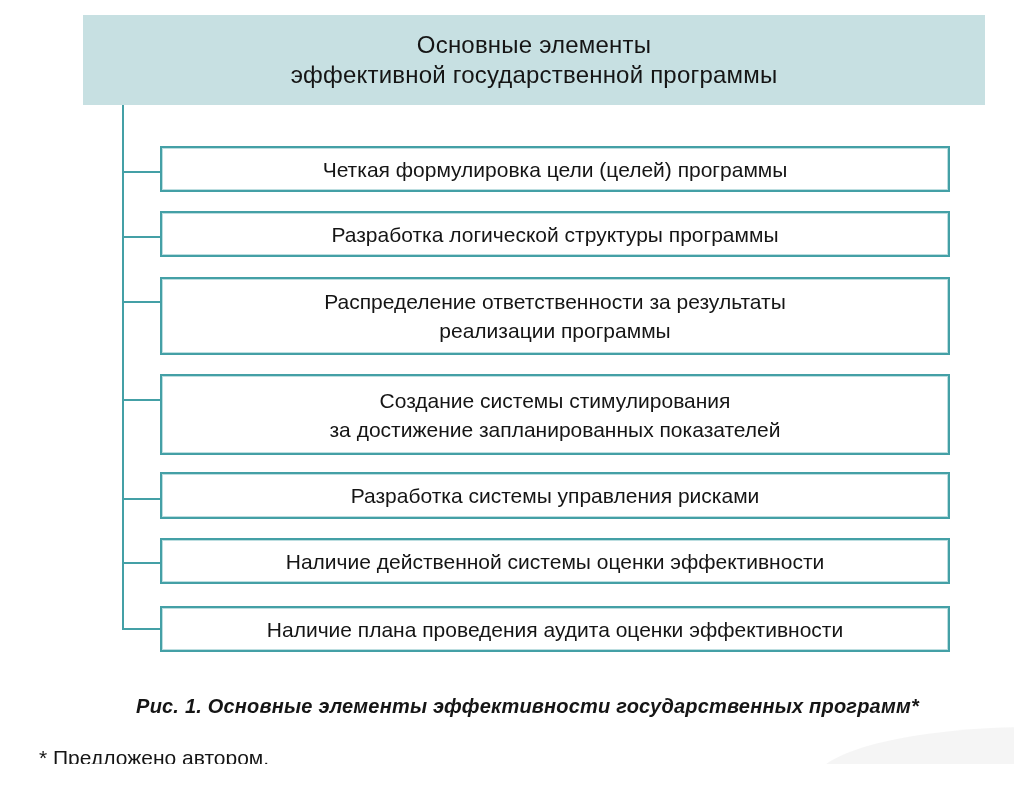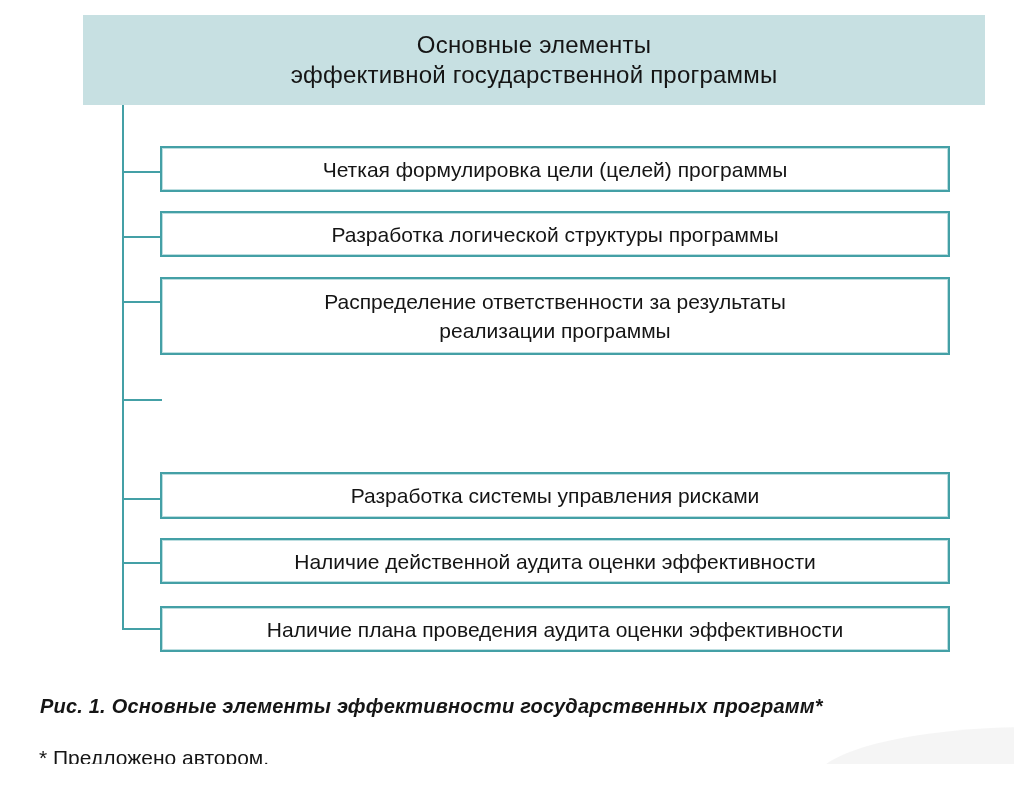--- a/index.html
+++ b/index.html
@@ -63,21 +63,21 @@
   }
   .box-label {
     font-size: 21px;
     line-height: 29px;
     white-space: pre-line;
   }
   .caption {
     position: absolute;
     left: 40px; top: 695px;
     width: 975px;
-    text-align: left;
+    text-align: center;
     font-size: 20px;
     font-weight: bold;
     font-style: italic;
     letter-spacing: 0.2px;
   }
   .footnote {
     position: absolute;
     left: 15px; top: 746px;
     font-size: 21px;
     margin-left: 24px;
@@ -117,27 +117,31 @@
 
   <div class="flow-box" style="top:146px;height:46px">
     <div class="box-label">Четкая формулировка цели (целей) программы</div>
   </div>
 
   <div class="flow-box" style="top:277px;height:78px">
     <div class="box-label">Распределение ответственности за результаты
 реализации программы</div>
   </div>
 
+  <div class="flow-box" style="top:374px;height:81px">
+    <div class="box-label">Создание системы стимулирования
+за достижение запланированных показателей</div>
+  </div>
 
   <div class="flow-box" style="top:472px;height:47px">
     <div class="box-label">Разработка системы управления рисками</div>
   </div>
 
   <div class="flow-box" style="top:538px;height:46px">
-    <div class="box-label">Наличие действенной аудита оценки эффективности</div>
+    <div class="box-label">Наличие действенной системы оценки эффективности</div>
   </div>
 
   <div class="flow-box" style="top:606px;height:46px">
     <div class="box-label">Наличие плана проведения аудита оценки эффективности</div>
   </div>
 
   <div class="caption">Рис. 1. Основные элементы эффективности государственных программ*</div>
 
   <div class="footnote">* Предложено автором.</div>
 

